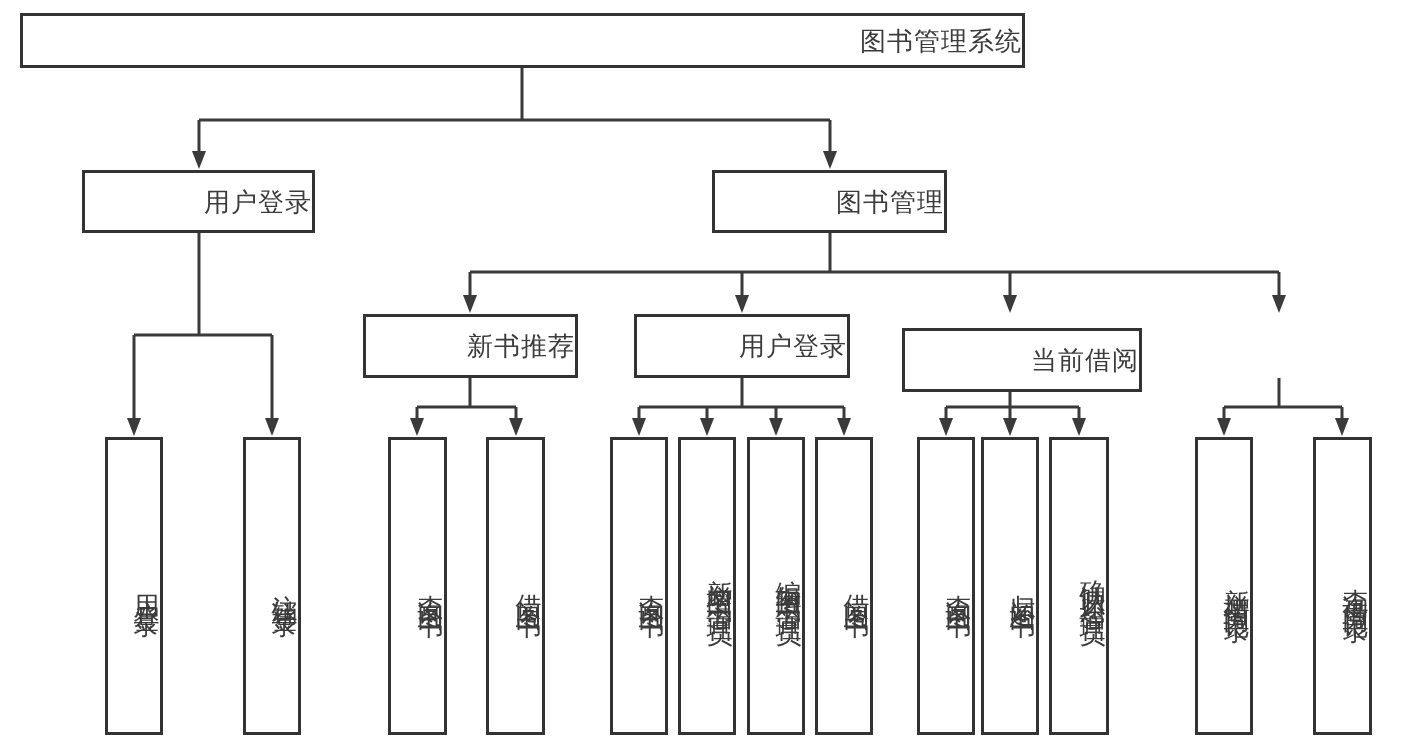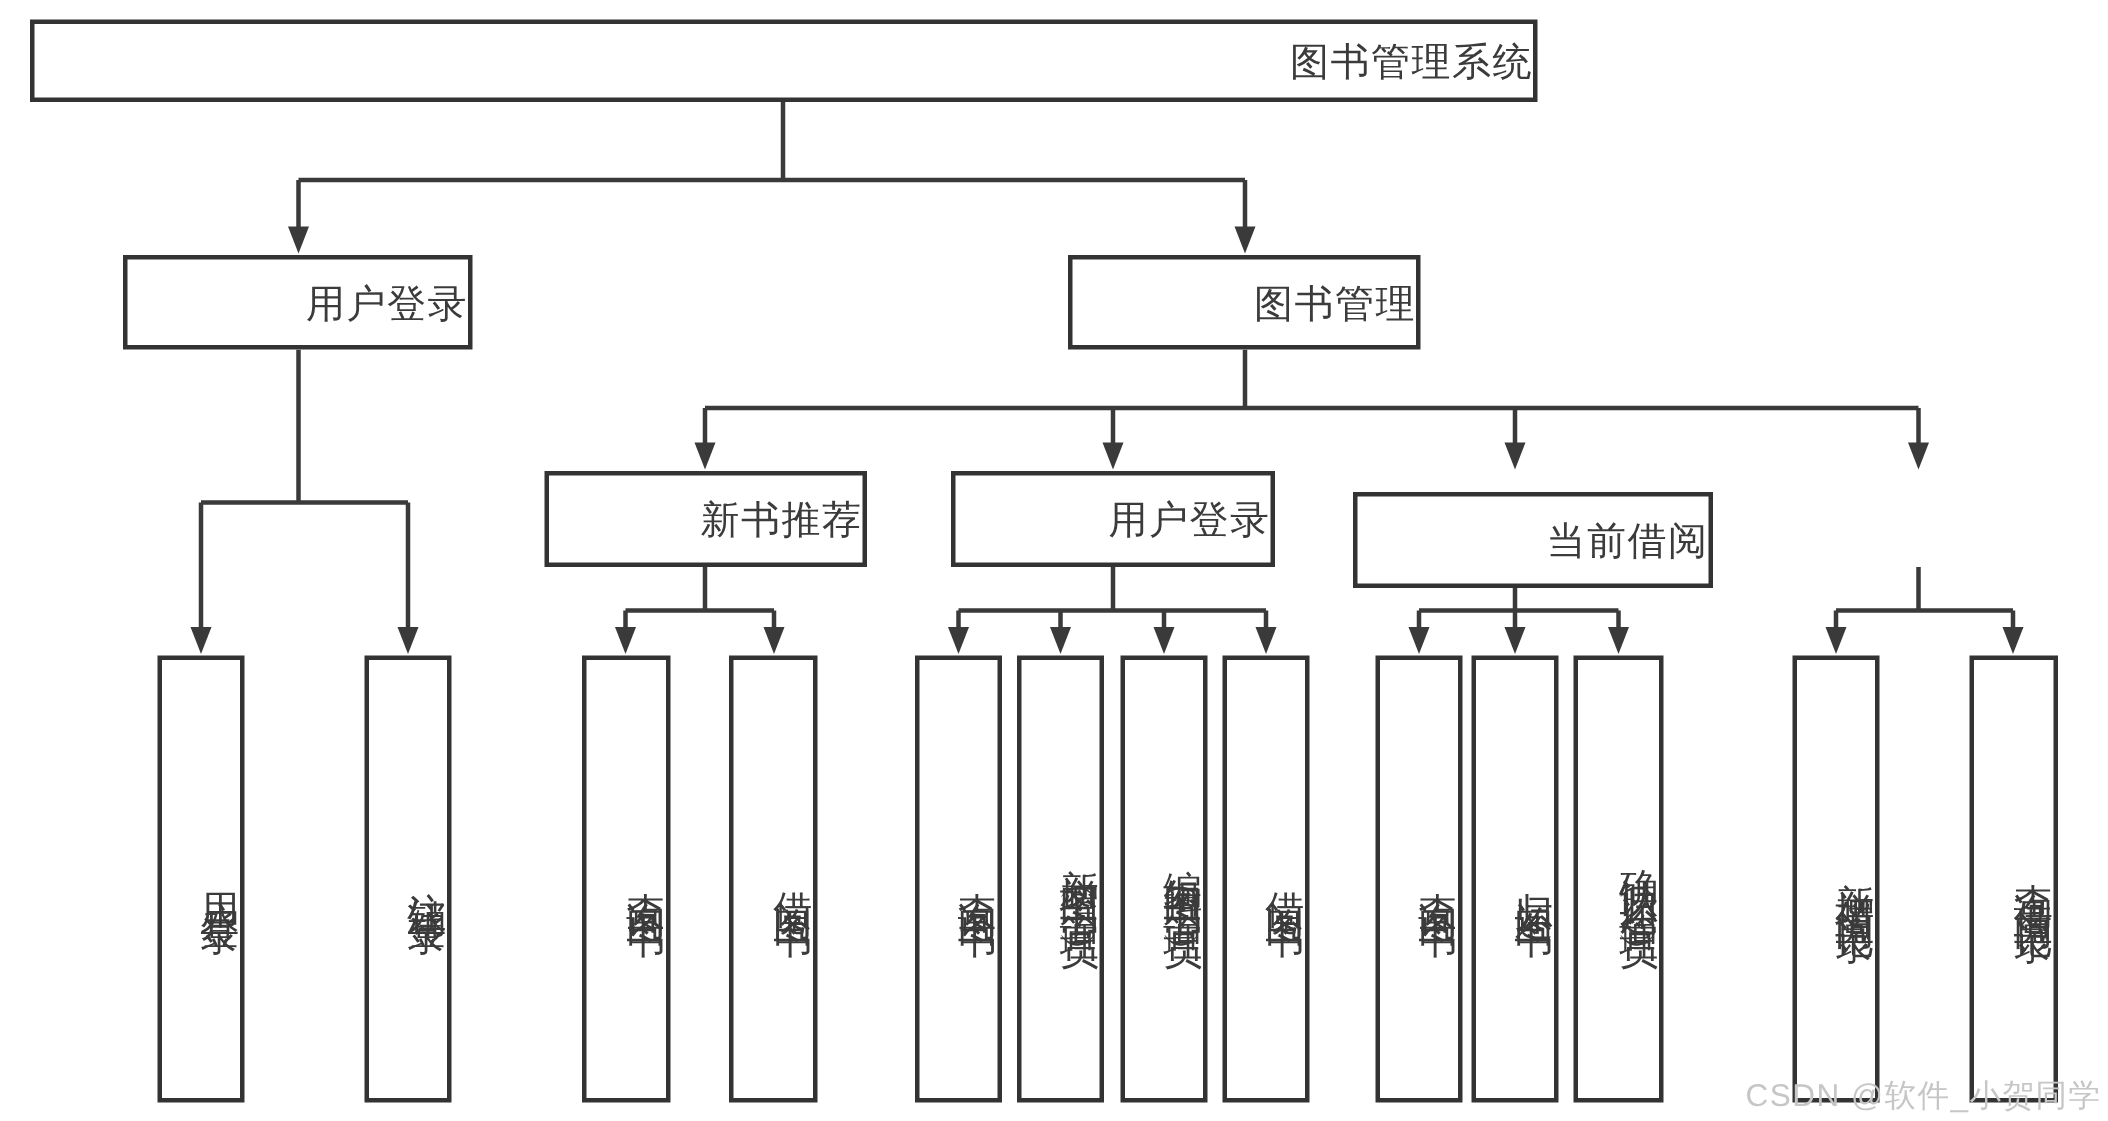--- a/index.html
+++ b/index.html
@@ -158,15 +158,14 @@
     <span>确认归还（管理员）</span>
   </div>
 
   <div class="node vnode" style="left:1195px;top:437px;width:58px;height:298px">
     <span>新增借阅记录</span>
   </div>
   <div class="node vnode" style="left:1313px;top:437px;width:59px;height:298px">
     <span>查询借阅记录</span>
   </div>
 
-  <div class="watermark">CSDN @软件_小贺同学</div>
 
 </div>
 
 </body></html>

